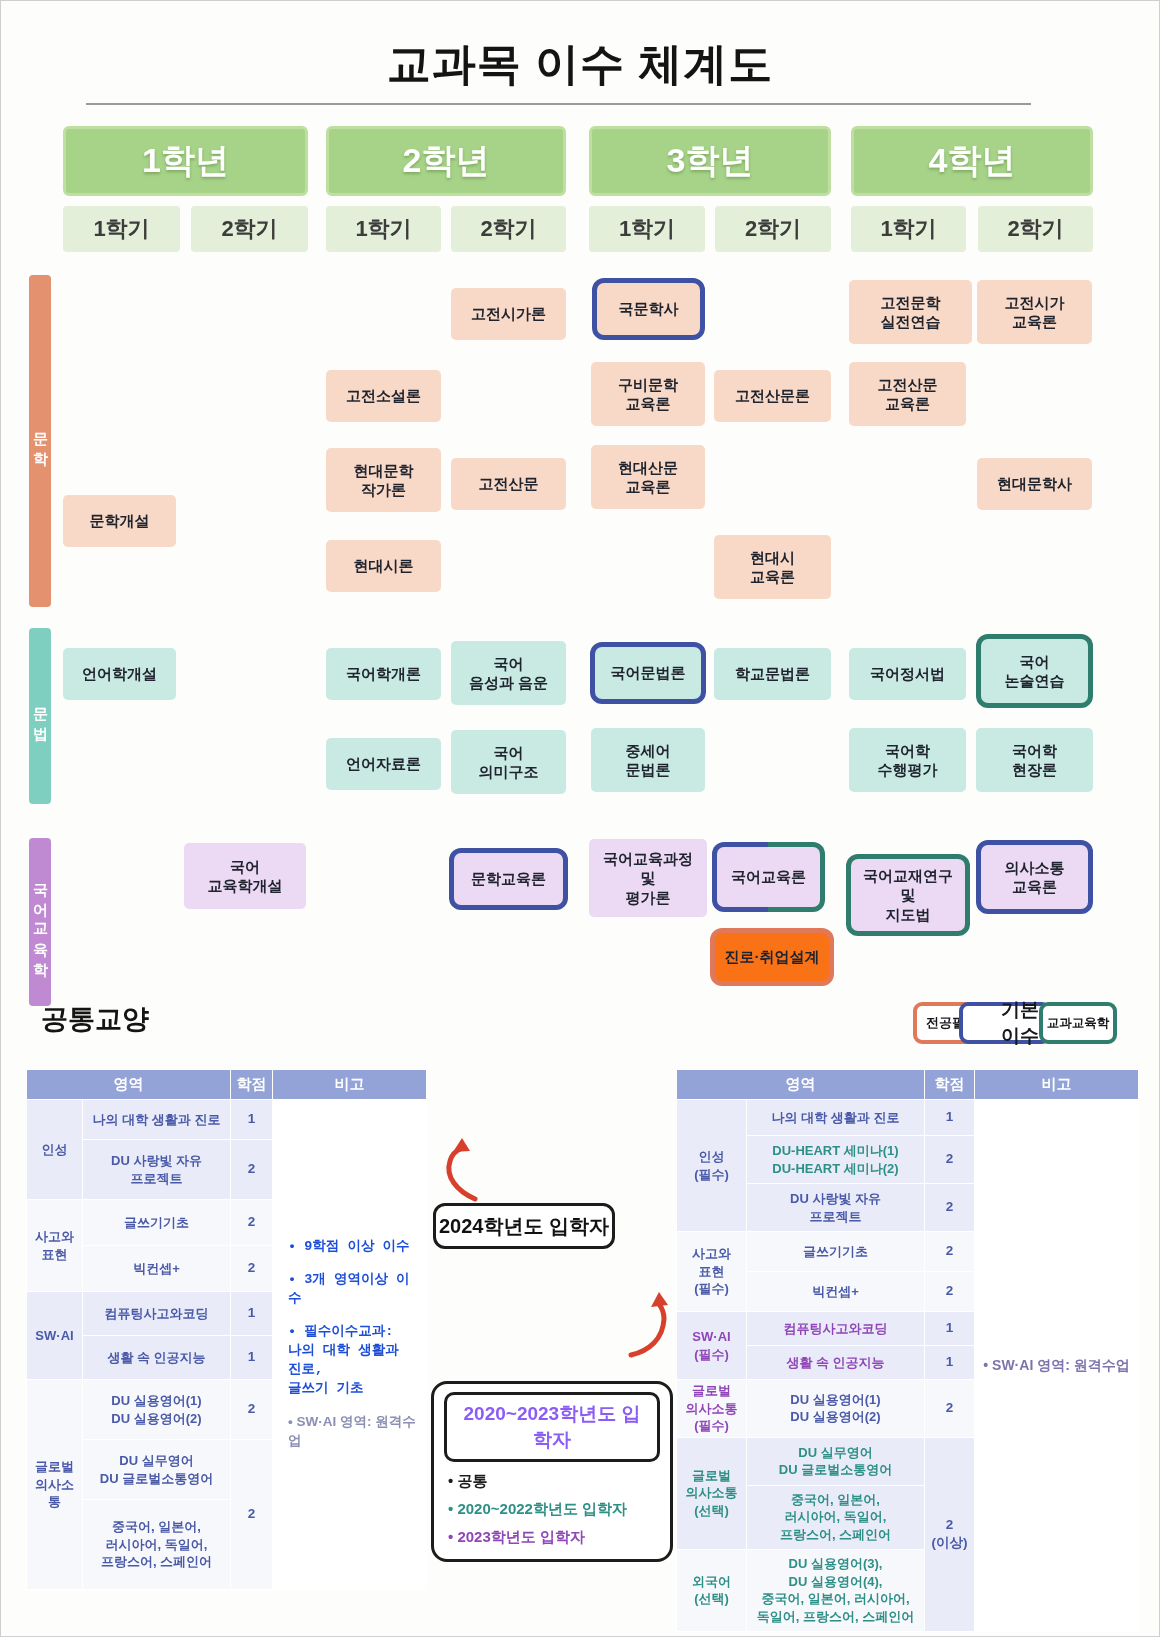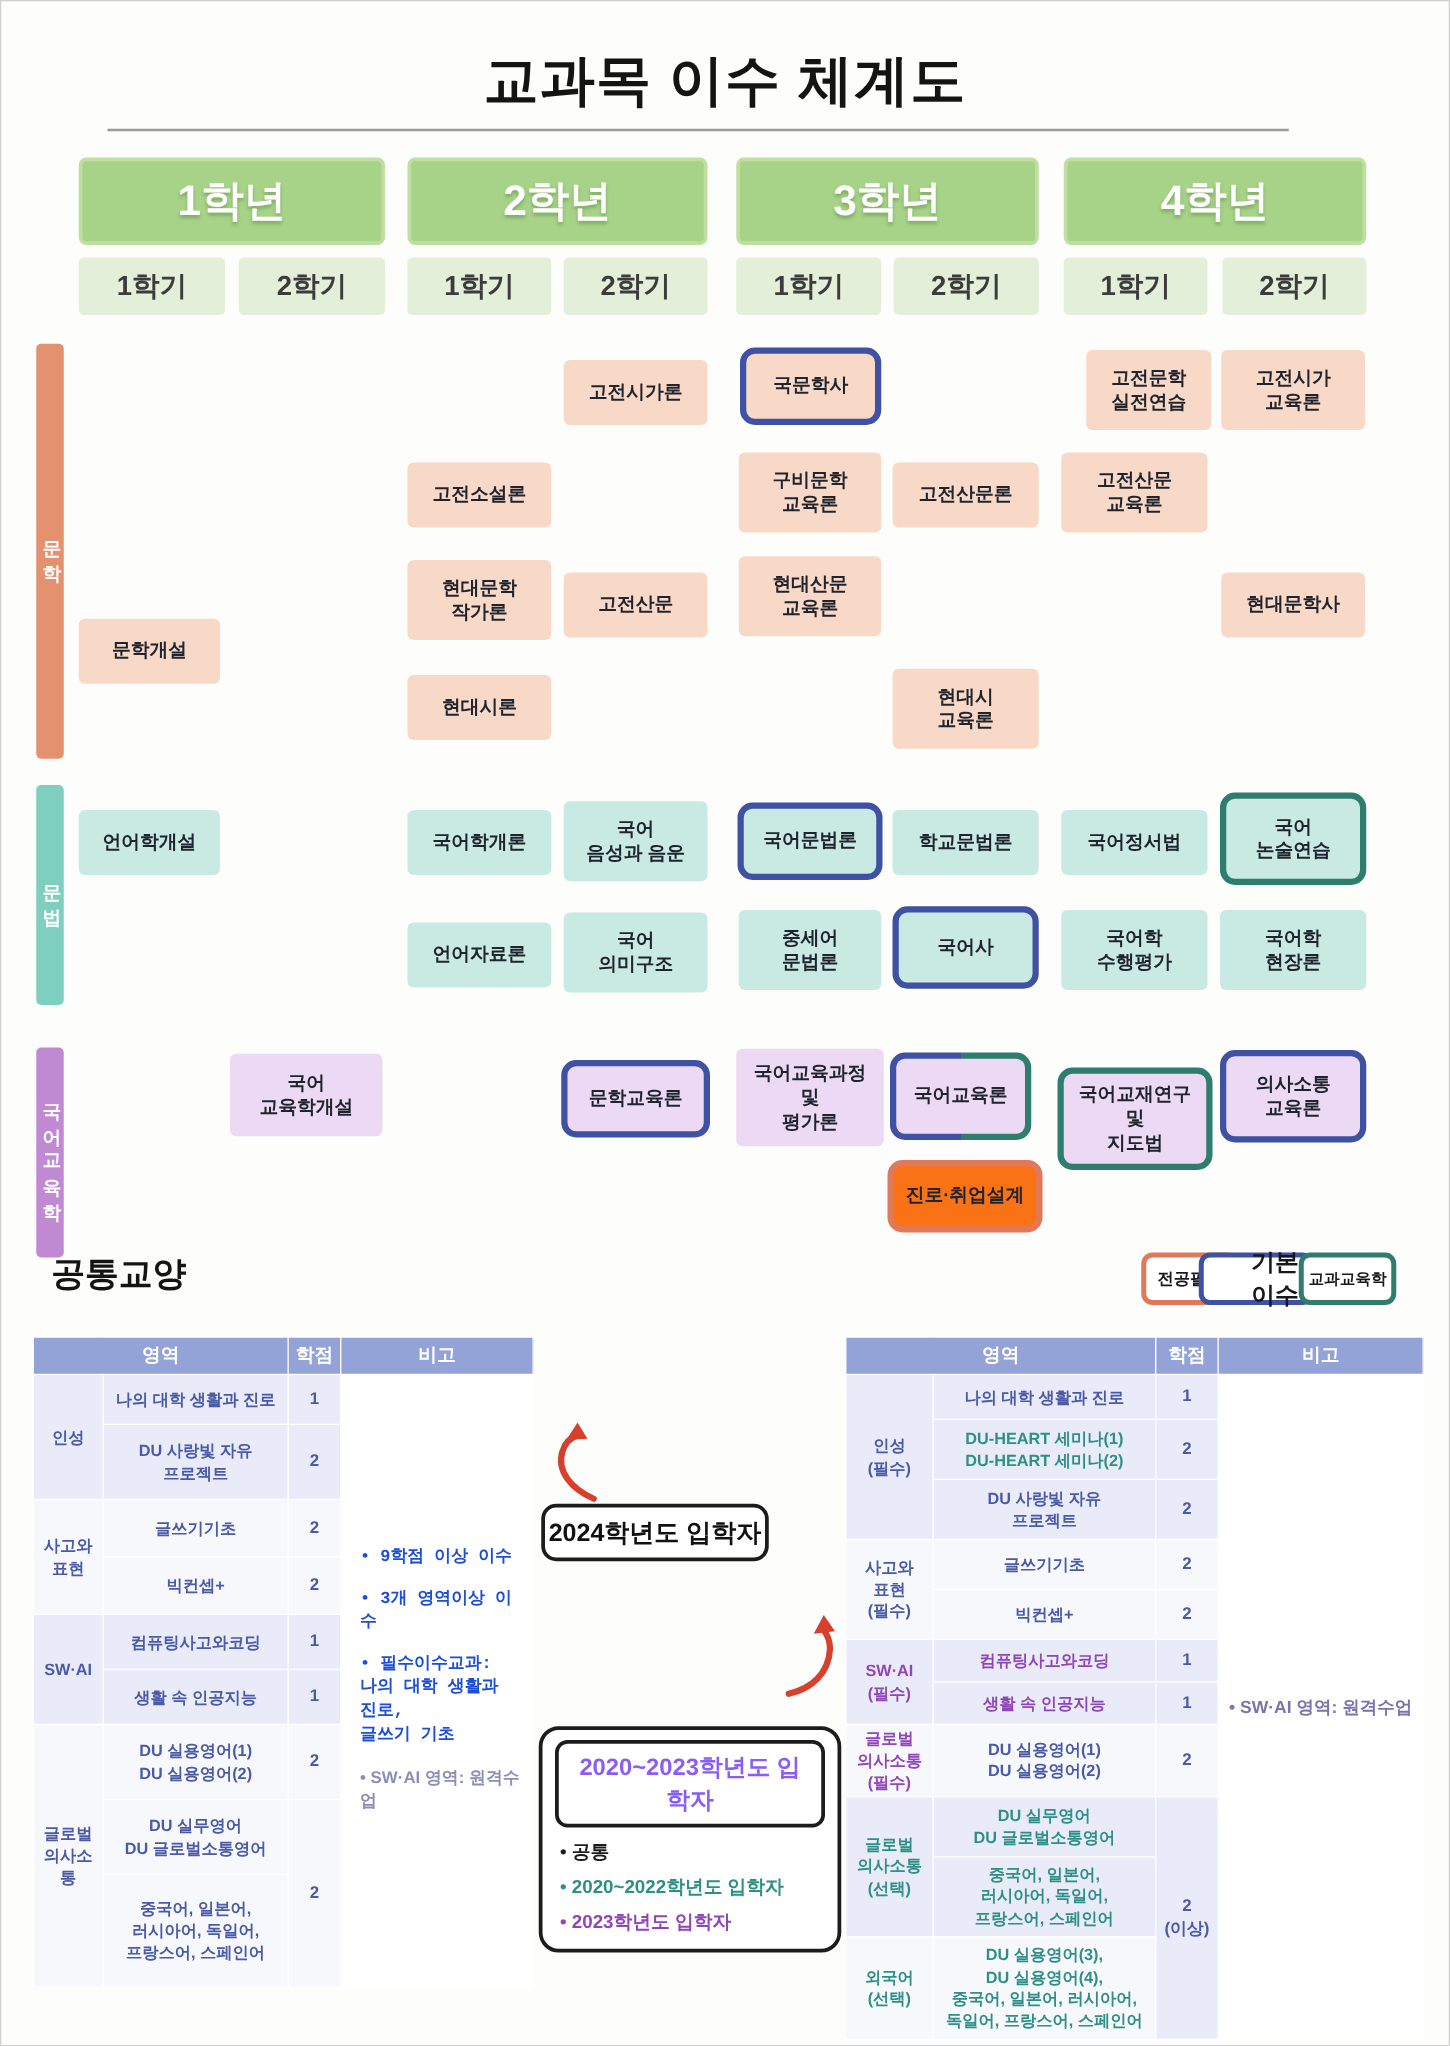--- a/index.html
+++ b/index.html
@@ -87,40 +87,39 @@
   <div class="course lit" style="left:450px;top:287px;width:115px;height:52px;">고전시가론</div>
   <div class="course lit" style="left:450px;top:457px;width:115px;height:52px;">고전산문</div>
   <div class="course lit b-blue" style="left:591px;top:277px;width:113px;height:62px;">국문학사</div>
   <div class="course lit" style="left:590px;top:361px;width:114px;height:64px;">구비문학
 교육론</div>
   <div class="course lit" style="left:590px;top:444px;width:114px;height:64px;">현대산문
 교육론</div>
   <div class="course lit" style="left:713px;top:369px;width:117px;height:52px;">고전산문론</div>
   <div class="course lit" style="left:713px;top:534px;width:117px;height:64px;">현대시
 교육론</div>
-  <div class="course lit" style="left:868px;top:279px;width:100px;height:64px;">고전문학
+  <div class="course lit" style="left:848px;top:279px;width:123px;height:64px;">고전문학
 실전연습</div>
   <div class="course lit" style="left:848px;top:361px;width:117px;height:64px;">고전산문
 교육론</div>
   <div class="course lit" style="left:976px;top:279px;width:115px;height:64px;">고전시가
 교육론</div>
   <div class="course lit" style="left:976px;top:457px;width:115px;height:52px;">현대문학사</div>
 
   <div class="course gram" style="left:62px;top:647px;width:113px;height:52px;">언어학개설</div>
   <div class="course gram" style="left:325px;top:647px;width:115px;height:52px;">국어학개론</div>
   <div class="course gram" style="left:325px;top:737px;width:115px;height:52px;">언어자료론</div>
   <div class="course gram" style="left:450px;top:640px;width:115px;height:64px;">국어
 음성과 음운</div>
   <div class="course gram" style="left:450px;top:729px;width:115px;height:64px;">국어
 의미구조</div>
   <div class="course gram b-blue" style="left:589px;top:641px;width:116px;height:62px;">국어문법론</div>
   <div class="course gram" style="left:590px;top:727px;width:114px;height:64px;">중세어
 문법론</div>
   <div class="course gram" style="left:713px;top:647px;width:117px;height:52px;">학교문법론</div>
-  <div class="course gram b-blue" style="left:713px;top:724px;width:117px;height:66px;">국어사</div>
   <div class="course gram" style="left:848px;top:647px;width:117px;height:52px;">국어정서법</div>
   <div class="course gram" style="left:848px;top:727px;width:117px;height:64px;">국어학
 수행평가</div>
   <div class="course gram b-green" style="left:975px;top:633px;width:117px;height:74px;">국어
 논술연습</div>
   <div class="course gram" style="left:975px;top:727px;width:117px;height:64px;">국어학
 현장론</div>
 
   <div class="course edu" style="left:183px;top:842px;width:122px;height:66px;">국어
 교육학개설</div>

